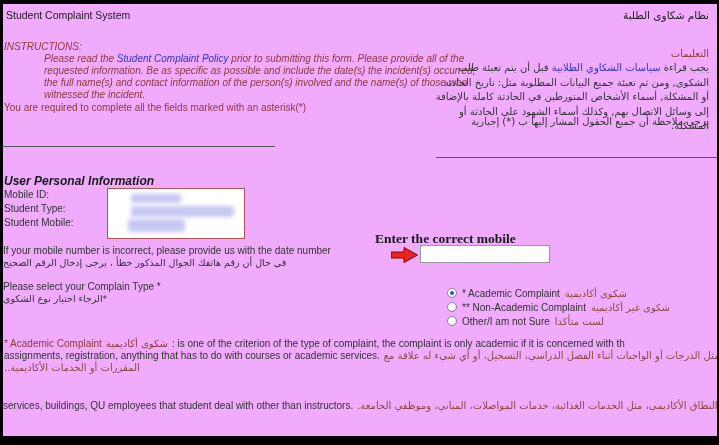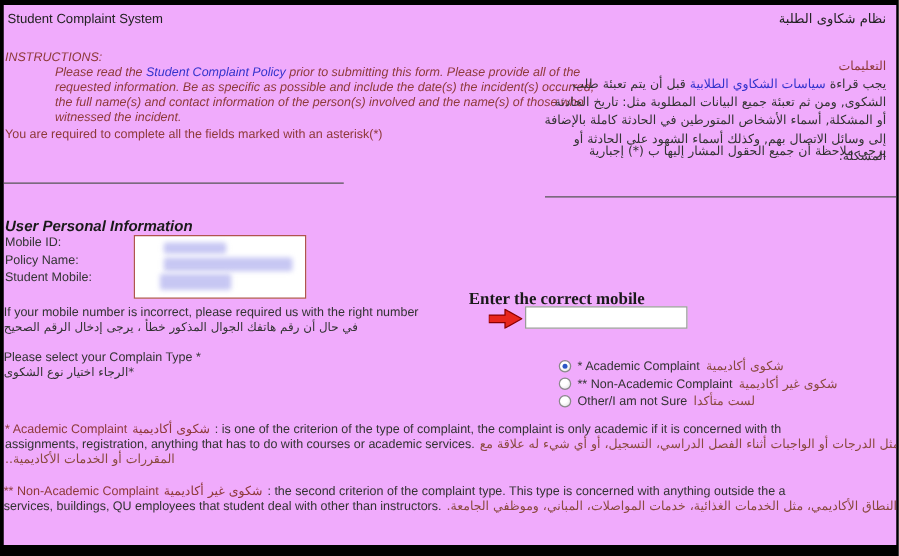--- a/index.html
+++ b/index.html
@@ -50,30 +50,30 @@
     <div class="abs rtl para-ar" style="right:8px;top:57px;">
       <span>يجب قراءة </span><span class="link">سياسات الشكاوي الطلابية</span><span> قبل أن يتم تعبئة طلب الشكوى, ومن ثم تعبئة جميع البيانات المطلوبة مثل: تاريخ الحادثة أو المشكلة, أسماء الأشخاص المتورطين في الحادثة كاملة بالإضافة إلى وسائل الاتصال بهم, وكذلك أسماء الشهود على الحادثة أو المشكلة.</span>
     </div>
     <div class="abs rtl" style="right:8px;top:112px;">يرجى ملاحظة أن جميع الحقول المشار إليها ب (*) إجبارية</div>
 
     <div class="abs hr" style="left:0;top:142px;width:272px;"></div>
     <div class="abs hr" style="left:433px;top:153px;width:281px;"></div>
 
     <div class="abs bold-ital" style="left:1px;top:170px;">User Personal Information</div>
     <div class="abs field-label" style="left:1px;top:185px;">Mobile ID:</div>
-    <div class="abs field-label" style="left:1px;top:199px;">Policy Name:</div>
+    <div class="abs field-label" style="left:1px;top:199px;">Student Type:</div>
     <div class="abs field-label" style="left:1px;top:213px;">Student Mobile:</div>
 
     <div class="abs redbox" style="left:104px;top:184px;width:136px;height:49px;">
       <div class="blob" style="left:23px;top:5px;width:50px;height:9px;"></div>
       <div class="blob" style="left:23px;top:17px;width:103px;height:11px;"></div>
       <div class="blob" style="left:20px;top:30px;width:57px;height:13px;"></div>
     </div>
 
-    <div class="abs" style="left:0;top:241px;">If your mobile number is incorrect, please required us with the right number</div>
+    <div class="abs" style="left:0;top:241px;">If your mobile number is incorrect, please provide us with the date number</div>
     <div class="abs rtl" style="left:0;top:253px;font-size:9.5px;">في حال أن رقم هاتفك الجوال المذكور خطأ ، يرجى إدخال الرقم الصحيح</div>
 
     <div class="abs serif-label" style="left:372px;top:227px;">Enter the correct mobile</div>
     <div class="abs" style="left:388px;top:243px;">
       <svg class="arrow-svg" width="27" height="16" viewBox="0 0 27 16">
           <polygon points="0,5 13,5 13,0.5 26.5,8 13,15.5 13,11 0,11" fill="#e8261d" stroke="#8b0000" stroke-width="1"></polygon>
         </svg>
     </div>
     <input class="abs textbox" style="left: 417px; top: 241px;" type="text" value="">
 
@@ -97,22 +97,19 @@
     </div>
 
     <div class="abs defline" style="left:1px;top:334px;">
       <span class="maroon">* Academic Complaint</span><span class="maroon rtl seg-gap">شكوى أكاديمية</span><span class="seg-gap">: is one of the criterion of the type of complaint, the complaint is only academic if it is concerned with th</span>
     </div>
     <div class="abs defline" style="left:1px;top:346px;">
       <span>assignments, registration, anything that has to do with courses or academic services.</span><span class="rtl warm seg-gap">مثل الدرجات أو الواجبات أثناء الفصل الدراسي، التسجيل، أو أي شيء له علاقة مع</span>
     </div>
     <div class="abs defline rtl warm" style="left:1px;top:358px;">المقررات أو الخدمات الأكاديمية..</div>
 
-    <div class="abs defline" style="left:0;top:384px;">
-      <span class="maroon">** Non-Academic Complaint</span><span class="maroon rtl seg-gap">شكوى غير أكاديمية</span><span class="seg-gap">: the second criterion of the complaint type. This type is concerned with anything outside the a</span>
-    </div>
     <div class="abs defline" style="left:0;top:396px;">
       <span>services, buildings, QU employees that student deal with other than instructors.</span><span class="rtl warm seg-gap">خارج النطاق الأكاديمي، مثل الخدمات الغذائية، خدمات المواصلات، المباني، وموظفي الجامعة.</span>
     </div>
 
 
   </div>
 </div>
 
 </body></html>

